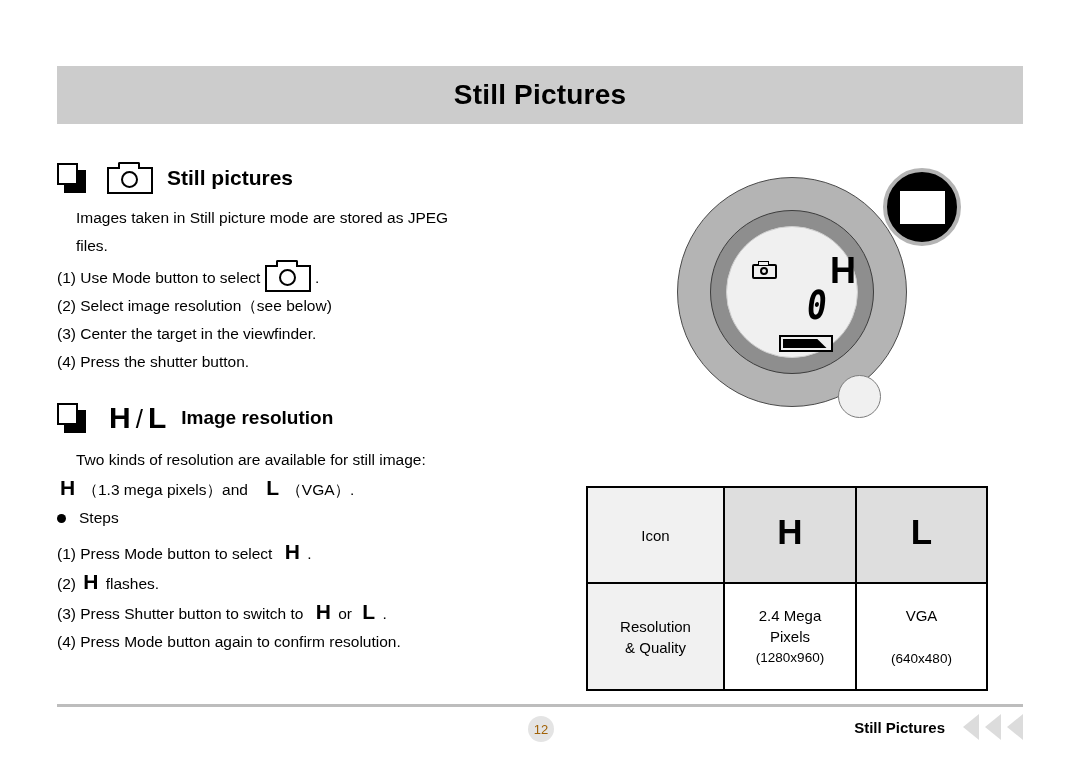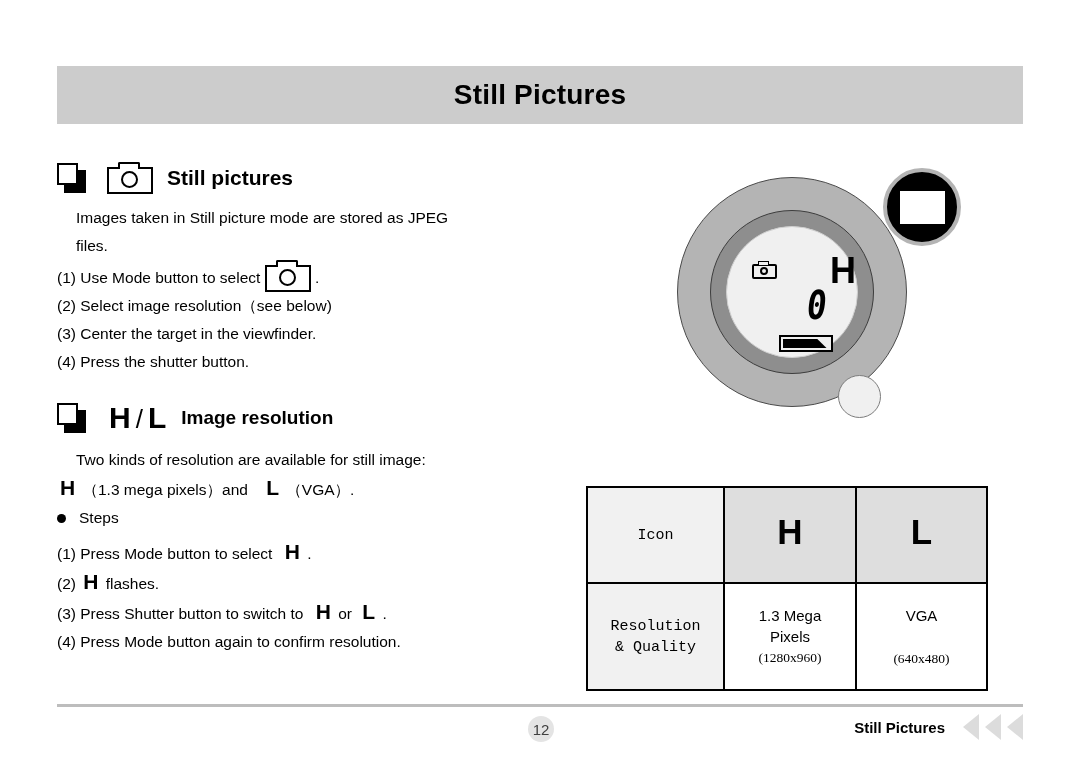--- a/index.html
+++ b/index.html
@@ -313,29 +313,29 @@
     line-height: 21px;
     padding: 0;
   }
   .res-table .col-label { width: 135px; }
   .res-table .col-h { width: 130px; }
   .res-table .col-l { width: 129px; }
 
   .res-table .row-icon td { height: 94px; }
   .res-table .row-res  td { height: 105px; }
 
-  .cell-label { background: #f1f1f1; font-family: Liberation Mono, monospace; }
+  .cell-label { background: #f1f1f1; }
   .cell-head  { background: #dedede; }
   .cell-head .glyph {
     font-size: 35px;
     font-weight: bold;
   }
   .cell-val { background: #ffffff; }
   .cell-val .main { font-size: 15px; }
-  .cell-val .sub  { font-size: 13.5px; font-family: Liberation Serif, serif; }
+  .cell-val .sub  { font-size: 13.5px; }
   .cell-label .lbl-line { font-size: 15px; }
 
   
   .footer-rule {
     position: absolute;
     left: 57px;
     top: 704px;
     width: 966px;
     height: 3px;
     background: #bdbdbd;
@@ -343,22 +343,22 @@
   .page-num {
     position: absolute;
     left: 528px;
     top: 716px;
     width: 26px; height: 26px;
     border-radius: 50%;
     background: #e4e4e4;
     display: flex;
     align-items: center;
     justify-content: center;
-    font-size: 15px;
-    color: #404040;
+    font-size: 13px;
+    color: #a16207;
   }
   .footer-right {
     position: absolute;
     right: 57px;
     top: 714px;
     display: flex;
     align-items: center;
   }
   .footer-label {
     font-size: 15px;
@@ -496,21 +496,21 @@
     <td class="cell-head col-l">
       <span class="glyph">L</span>
     </td>
   </tr>
   <tr class="row-res">
     <td class="cell-label col-label">
       <div class="lbl-line">Resolution</div>
       <div class="lbl-line">&amp; Quality</div>
     </td>
     <td class="cell-val col-h">
-      <div class="main">1.3 Mega</div>
+      <div class="main">2.4 Mega</div>
       <div class="main">Pixels</div>
       <div class="sub">(1280x960)</div>
     </td>
     <td class="cell-val col-l">
       <div class="main">VGA</div>
       <div class="sub" style="margin-top:22px;">(640x480)</div>
     </td>
   </tr>
 </tbody>
   </table>

